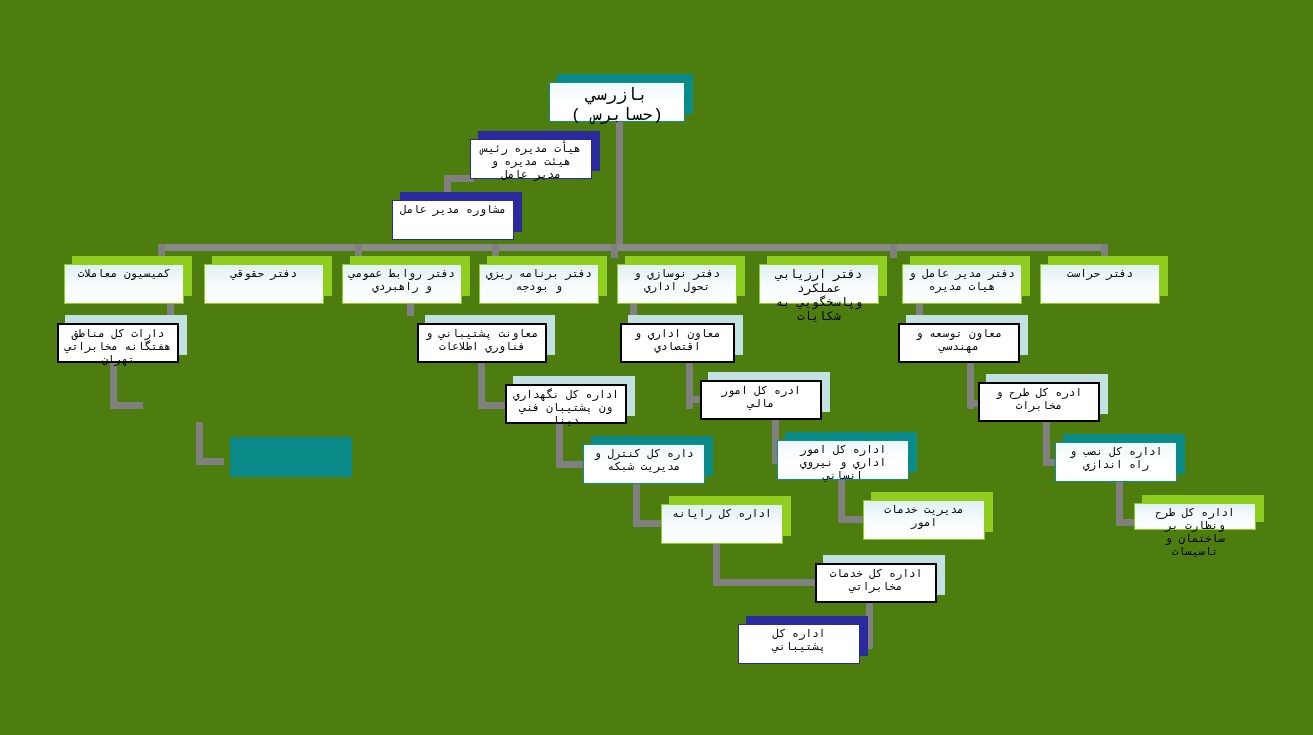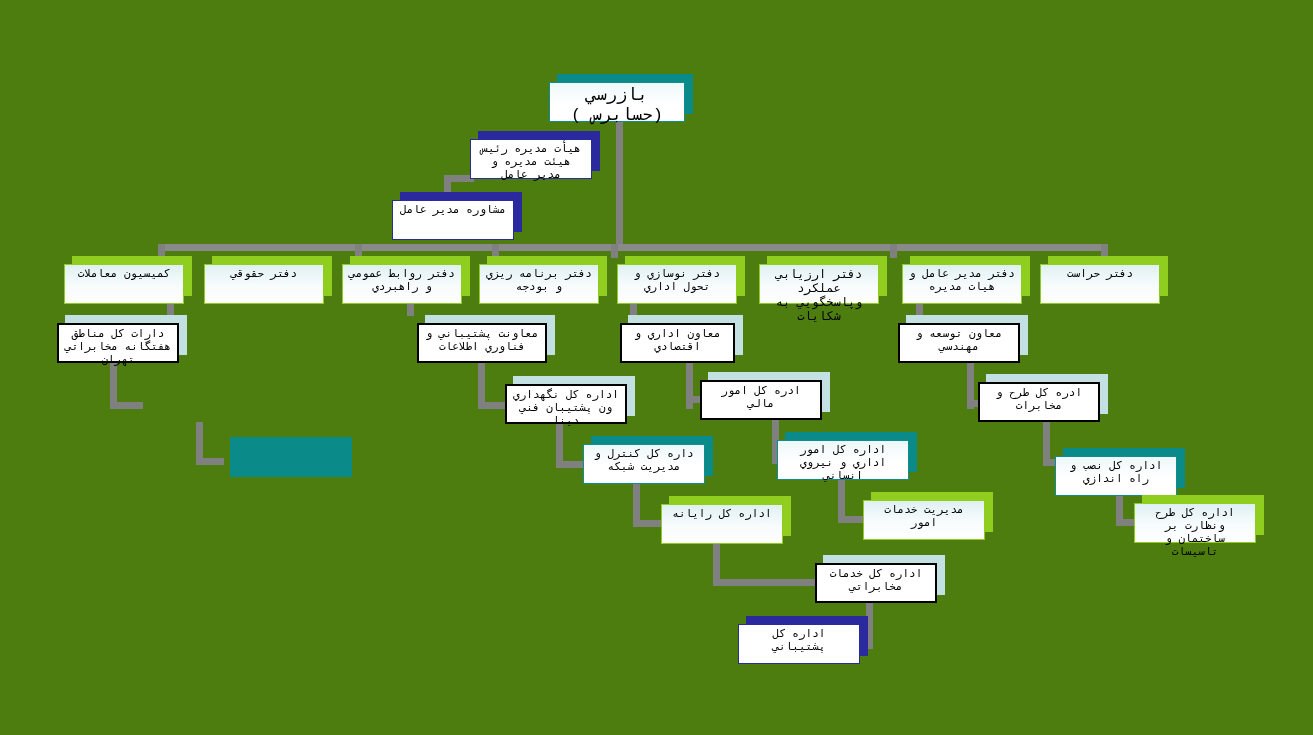--- a/index.html
+++ b/index.html
@@ -333,28 +333,28 @@
     </div>
   </div>
 
   <div class="node t-black" style="left:978px; top:374px; width:130px; height:48px;">
     <div class="shadow"></div>
     <div class="face fs-11">
       <span>ادره کل طرح و مخابرات</span>
     </div>
   </div>
 
-  <div class="node t-teal" style="left:1055px; top:434px; width:130px; height:48px;margin-top:14px;">
+  <div class="node t-teal" style="left:1055px; top:434px; width:130px; height:48px;">
     <div class="shadow"></div>
     <div class="face fs-11">
       <span>اداره کل نصب و راه اندازي</span>
     </div>
   </div>
 
-  <div class="node t-green" style="left:1134px; top:495px; width:130px; height:48px;">
+  <div class="node t-green" style="left:1134px; top:495px; width:130px; height:35px;">
     <div class="shadow"></div>
     <div class="face fs-11">
       <span>اداره کل طرح ونظارت بر ساختمان و تاسیسات</span>
     </div>
   </div>
 
   <div class="node t-black" style="left:815px; top:555px; width:130px; height:48px;">
     <div class="shadow"></div>
     <div class="face fs-11">
       <span>اداره کل خدمات مخابراتي</span>

